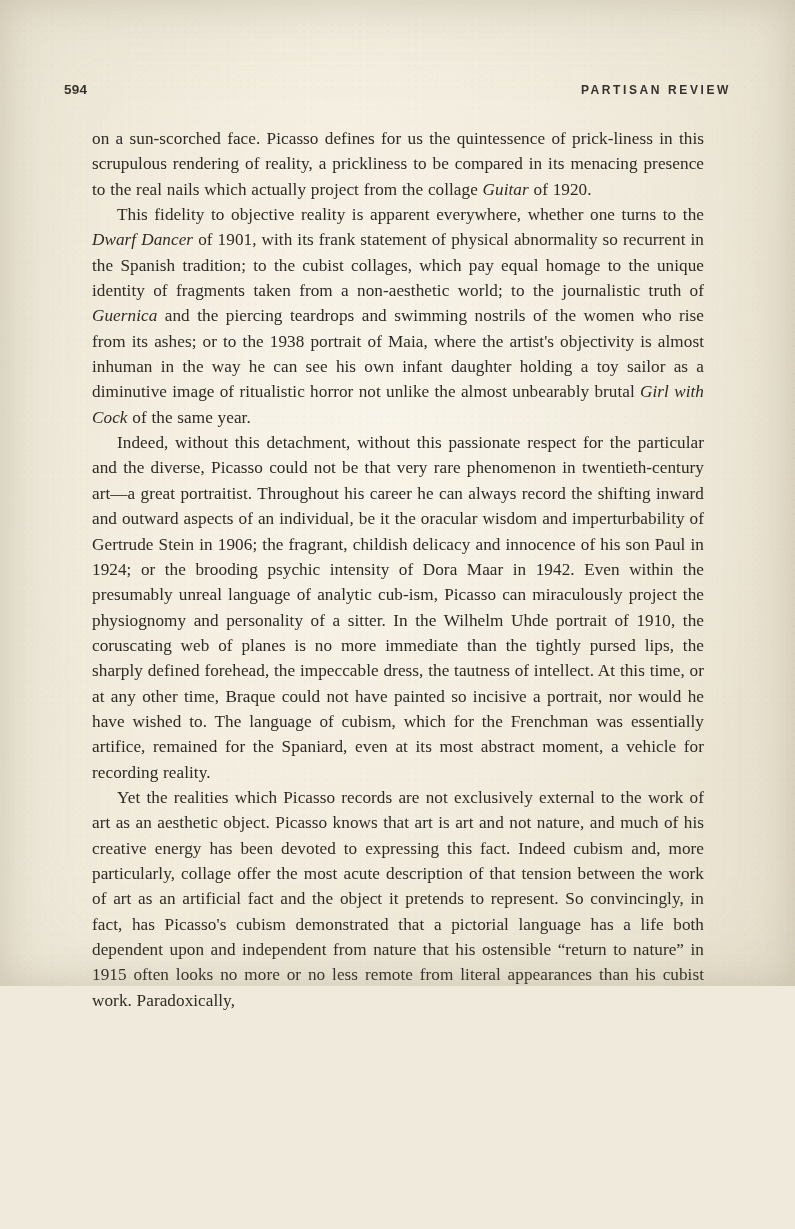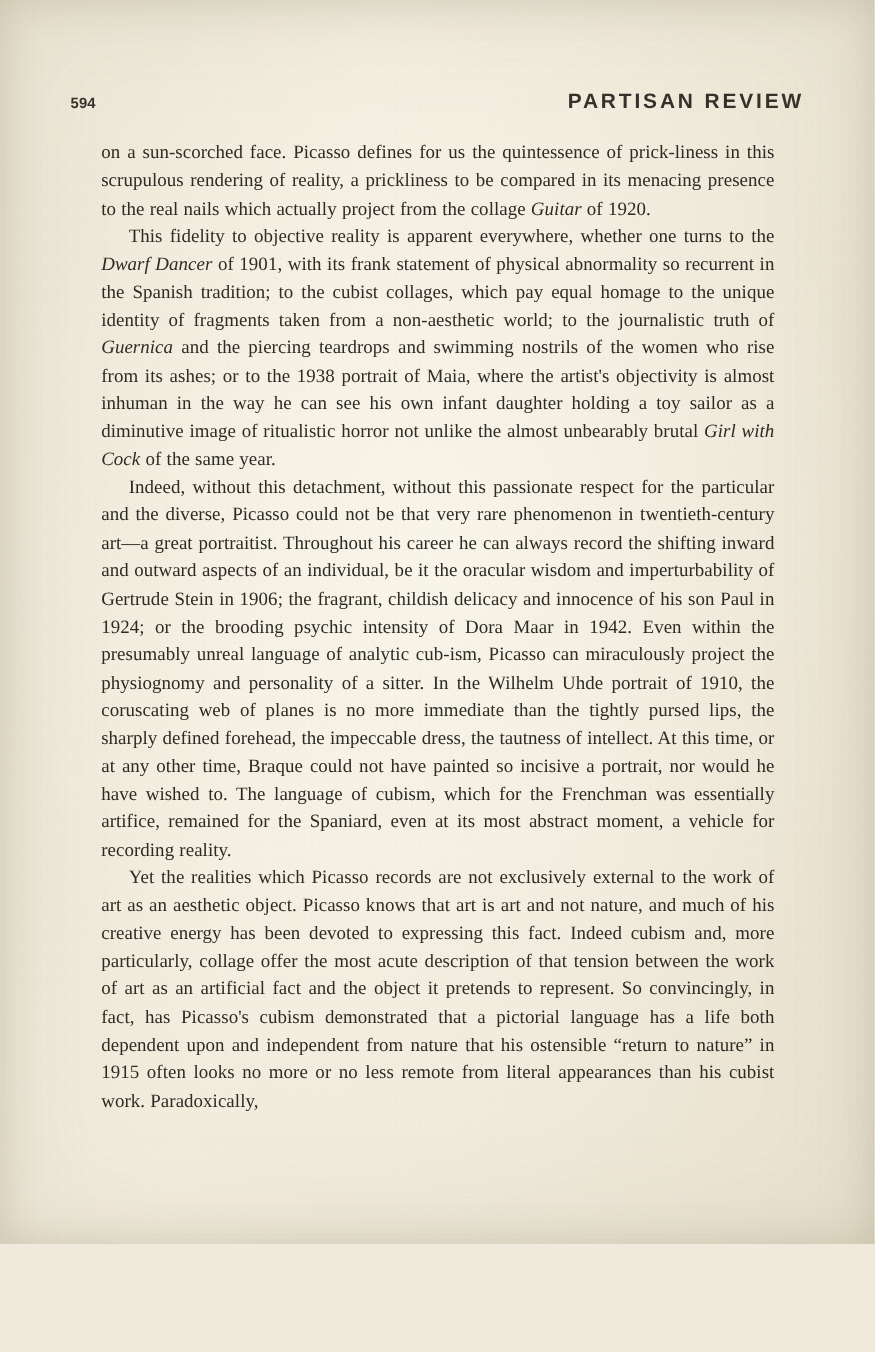--- a/index.html
+++ b/index.html
@@ -10,21 +10,21 @@
     width: 795px;
     height: 1229px;
     background: #efeadb;
     font-family: "Liberation Serif", serif;
     color: #2b2a26;
     overflow: hidden;
   }
   .page {
     position: relative;
     width: 795px;
-    height: 1131px;
+    height: 986px;
     box-sizing: border-box;
     background:
       radial-gradient(ellipse at 50% 45%, rgba(255,253,245,0.55) 0%, rgba(239,234,219,0) 70%),
       linear-gradient(100deg, #ece7d6 0%, #f2ecdd 35%, #eee8d8 70%, #e9e2d0 100%);
   }
   .grain {
     position: absolute;
     inset: 0;
     pointer-events: none;
     opacity: 0.35;
@@ -54,21 +54,21 @@
   .folio {
     font-family: "Liberation Sans", sans-serif;
     font-weight: bold;
     font-size: 13.5px;
     letter-spacing: 0.2px;
     color: #34322c;
   }
   .running-head {
     font-family: "Liberation Sans", sans-serif;
     font-weight: bold;
-    font-size: 19px;
+    font-size: 12px;
     letter-spacing: 2.6px;
     color: #34322c;
   }
   .body-col {
     position: absolute;
     left: 92px;
     top: 126px;
     width: 612px;
   }
   p.para {

